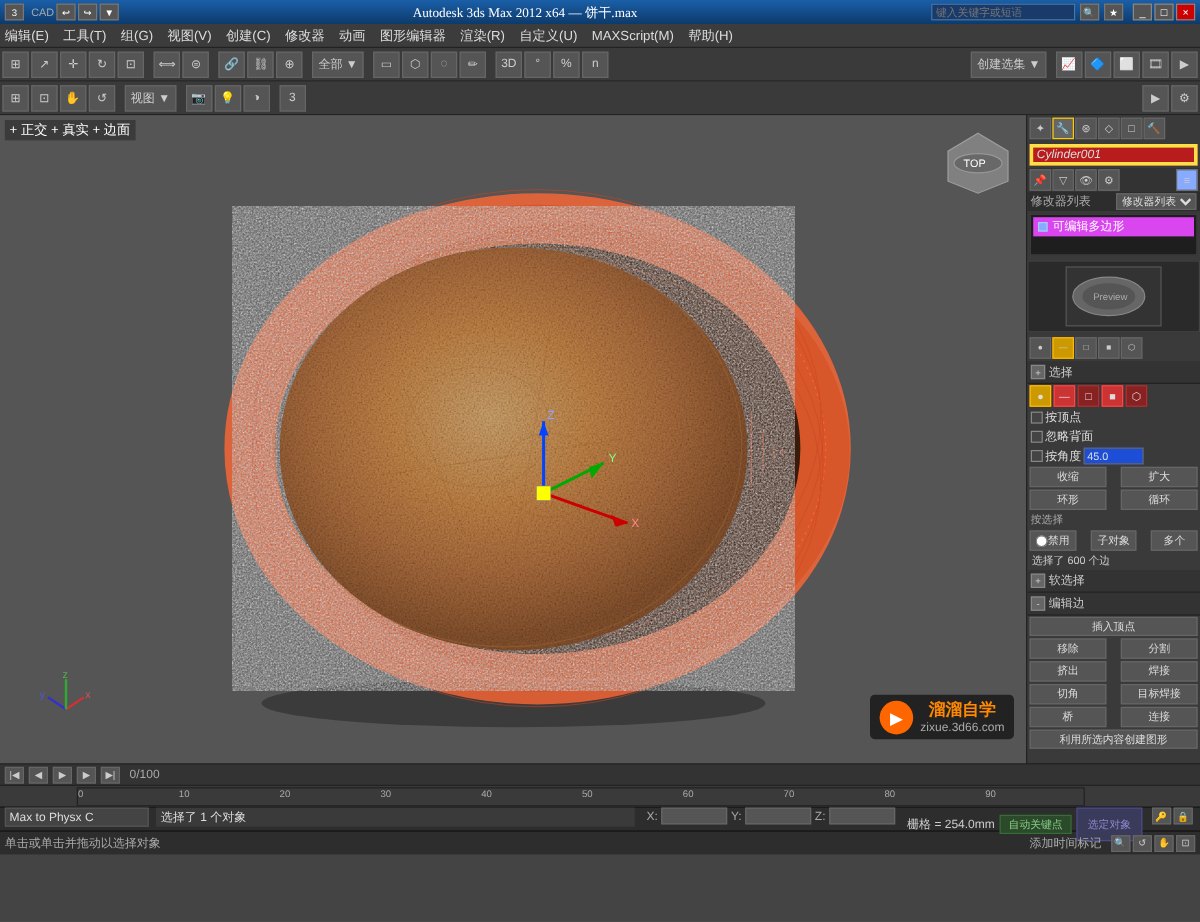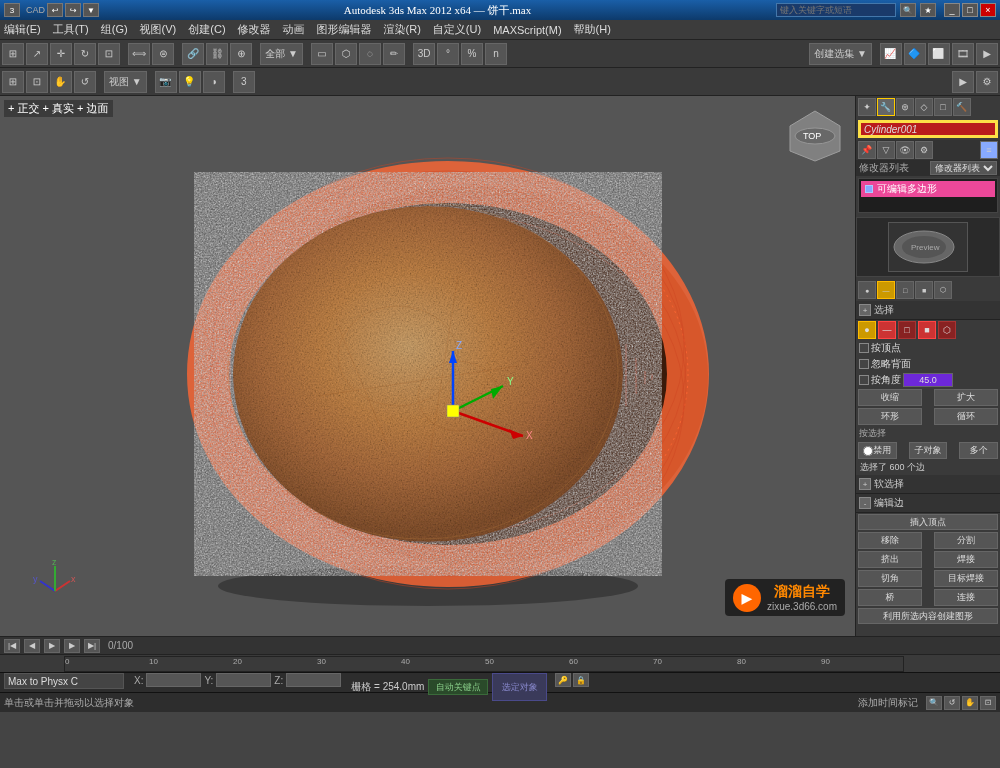--- a/index.html
+++ b/index.html
@@ -107,22 +107,22 @@
       font-size: 9px; color: #ddd; cursor: pointer; display: flex;
       align-items: center; justify-content: center; text-align: center;
     }
 
     .rp-label-row {
       display: flex; align-items: center; gap: 2px; padding: 1px 3px;
       font-size: 10px;
     }
     .rp-checkbox { width: 10px; height: 10px; border: 1px solid #888; background: #444; }
     .rp-spinner {
-      height: 14px; width: 50px; background: #6d28d9; border: 1px solid #666;
-      font-size: 9px; color: #ddd; display: flex; align-items: center; padding: 0 2px; justify-content: center;
+      height: 14px; width: 50px; background: #1d4ed8; border: 1px solid #666;
+      font-size: 9px; color: #ddd; display: flex; align-items: center; padding: 0 2px;
     }
     .rp-select-row {
       display: flex; gap: 2px; padding: 1px 2px; align-items: center;
     }
     .rp-sel-btn {
       width: 18px; height: 18px; background: #555; border: 1px solid #666;
       display: flex; align-items: center; justify-content: center; font-size: 9px; cursor: pointer;
     }
     .rp-sel-btn.red { background: #cc3333; border-color: #ff4444; }
     .rp-sel-btn.dark-red { background: #882222; border-color: #aa3333; }
@@ -194,21 +194,21 @@
     }
     #watermark .wm-text { color: #ff8800; font-size: 14px; font-weight: bold; text-align: center; }
     #watermark .wm-sub { color: #aaa; font-size: 10px; }
 
     
     .modifier-list-area {
       background: #1e1e1e; border: 1px solid #444; margin: 2px;
       min-height: 35px; padding: 2px;
     }
     .modifier-item {
-      background: #ec4899; border: none; padding: 1px 4px;
+      background: #d946ef; border: none; padding: 1px 4px;
       font-size: 10px; color: white; display: flex; align-items: center; gap: 4px;
     }
     .mod-light { width: 8px; height: 8px; background: #88aaff; border: 1px solid #aaccff; }
   </style>
 </head>
 <body>
 
 <div id="titlebar">
   <div class="left-icons">
     <div class="icon-box">3</div>
@@ -601,20 +601,23 @@
       <div style="position:absolute;left:672px;top:0;font-size:8px;color:#aaa;">80</div>
       <div style="position:absolute;left:756px;top:0;font-size:8px;color:#aaa;">90</div>
     </div>
   </div>
 </div>
 
 <div id="status-bar">
   <div style="width:120px;padding:1px 3px;font-size:10px;color:#ddd;background:#444;border:1px solid #555;height:16px;display:flex;align-items:center;">
     <span>Max to Physx C</span>
   </div>
+  <div style="flex:1;background:#3a3a3a;height:16px;display:flex;align-items:center;padding:0 4px;">
+    <span>选择了 1 个对象</span>
+  </div>
   <div style="display:flex;align-items:center;gap:3px;padding:0 4px;">
     <span class="coord-label">X:</span>
     <div class="coord-val"></div>
     <span class="coord-label">Y:</span>
     <div class="coord-val"></div>
     <span class="coord-label">Z:</span>
     <div class="coord-val"></div>
   </div>
   <div style="display:flex;align-items:center;gap:4px;">
     <span class="grid-info">栅格 = 254.0mm</span>

